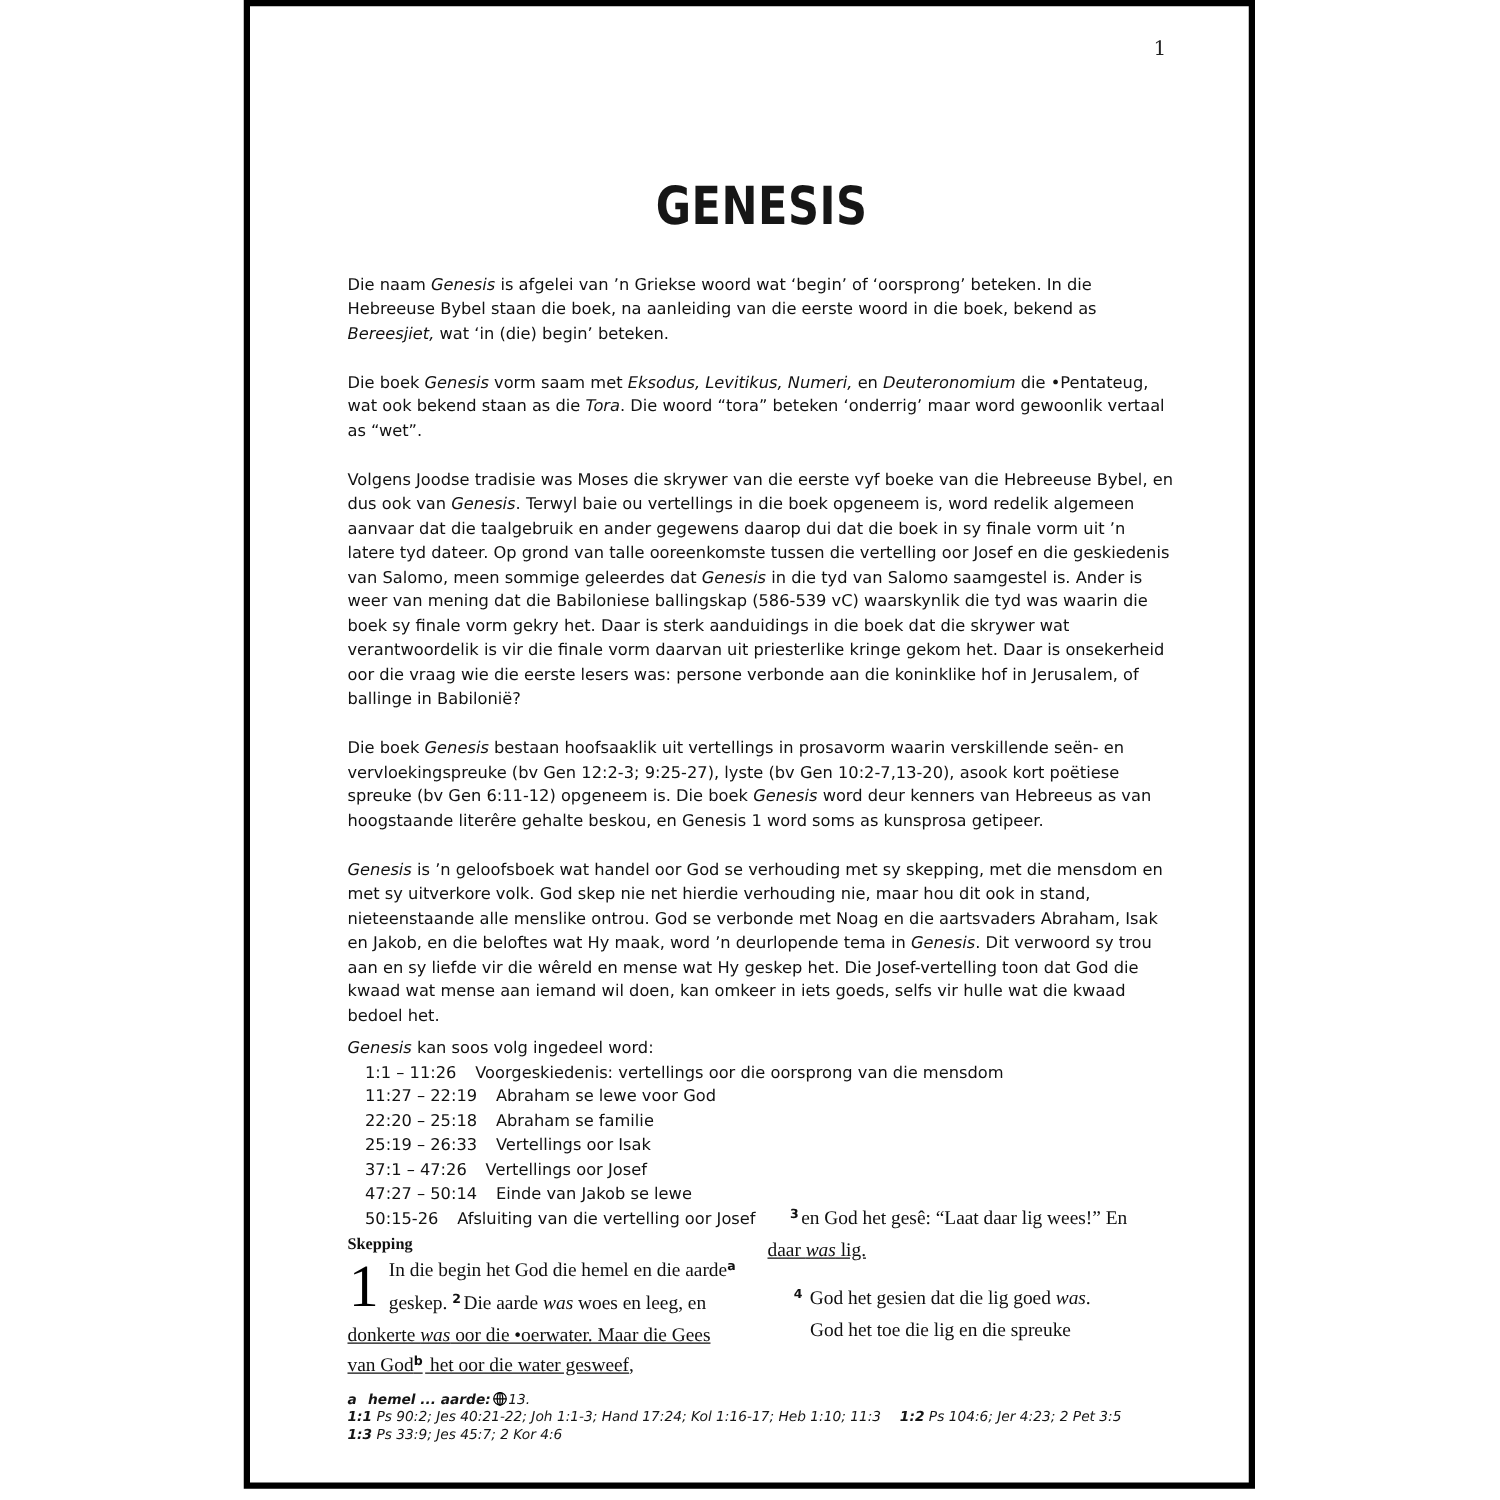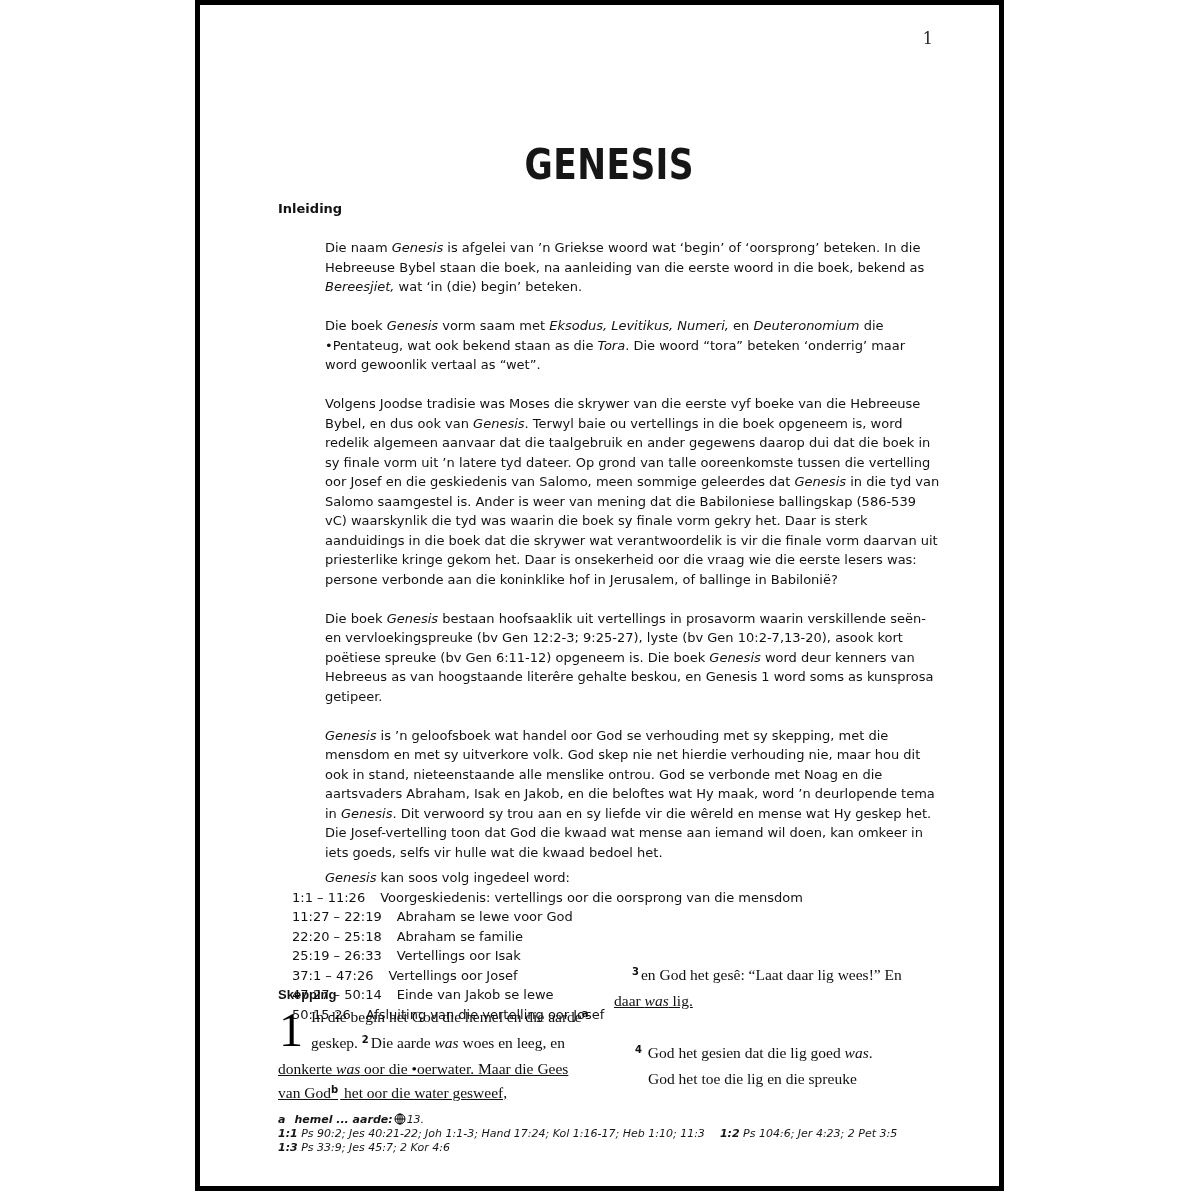--- a/index.html
+++ b/index.html
@@ -3,56 +3,55 @@
 <meta charset="utf-8">
 <style>
   html,body{margin:0;padding:0;background:#ffffff;}
   body{width:1200px;height:1200px;position:relative;font-family:"DejaVu Sans",sans-serif;color:#121212;}
   .sheet{position:absolute;left:195px;top:0;width:809px;height:1191px;border:5px solid #000;box-sizing:border-box;background:#fff;}
   .page-number{position:absolute;top:24px;right:66px;font-family:"DejaVu Serif",serif;font-size:16px;color:#222;}
   .book-title{position:absolute;top:141px;left:78px;width:662px;margin:0;text-align:center;font-size:42px;line-height:38px;font-weight:bold;color:#161616;}
   .book-title .title-inner{display:inline-block;transform:scaleX(0.82);transform-origin:center;letter-spacing:0.5px;}
   .intro{position:absolute;top:194px;left:78px;width:662px;font-size:13px;line-height:19.5px;}
   .intro-heading{font-weight:bold;}
-  .para{margin-top:19.5px;margin-left:47px;}
+  .para{margin-top:19.5px;}
   .seg-i{font-style:italic;}
   .seg-b{font-weight:bold;}
   .outline-lead{margin-top:6px;}
   .outline-item{padding-left:14px;}
   .outline-range{margin-right:15px;white-space:nowrap;}
   .scripture{position:absolute;top:958px;left:78px;width:662px;display:grid;grid-template-columns:324px 326px;column-gap:12px;font-family:"Liberation Serif",serif;font-size:15.5px;line-height:24px;color:#101010;}
-  .section-heading{margin-top:22px;font-family:Liberation Sans, sans-serif;font-size:13px;line-height:19.5px;font-weight:bold;color:#121212;}
+  .section-heading{margin-top:22px;font-family:Liberation Serif, serif;font-size:13px;line-height:19.5px;font-weight:bold;color:#121212;}
   .chapter{position:relative;}
   .chapter-num{position:absolute;left:1px;top:2px;font-family:"Liberation Serif",serif;font-size:48px;line-height:46px;color:#000;}
   .vline{white-space:nowrap;}
   .ind-hang{padding-left:33px;}
   .ind-none{padding-left:0;text-decoration:underline;}
   .ind-v{padding-left:18px;}
   .ind-p1{padding-left:21px;}
   .ind-p2{padding-left:34px;}
   .ind-p3{padding-left:50px;}
-  .verse+.verse{margin-top:28px;}
+  .verse+.verse{margin-top:14px;}
   .seg-sup{font-family:"DejaVu Sans",sans-serif;font-weight:bold;font-size:10px;position:relative;top:-5px;margin-right:2px;}
   .footnotes{position:absolute;top:1108px;left:78px;width:668px;font-size:11px;line-height:14px;color:#161616;font-style:italic;}
   .fline{white-space:nowrap;}
   .gap-sp{display:inline-block;width:9px;}
   .gap-wide{display:inline-block;width:15px;}
   .globe{display:inline-block;width:12px;height:12px;vertical-align:-2px;margin:0 1px 0 1px;}
   .globe svg{display:block;}
 </style>
 </head>
 <body>
 
 <div class="sheet">
   <div class="page-number">1</div>
 
   <h1 class="book-title"><span class="title-inner">GENESIS</span></h1>
 
   <div class="intro">
-    <div class="intro-heading">Inleiding</div>
     <div id="intro-paragraphs">
         <div class="para"><span class="seg">Die naam </span><span class="seg-i">Genesis</span><span class="seg"> is afgelei van ’n Griekse woord wat ‘begin’ of ‘oorsprong’ beteken. In die Hebreeuse Bybel staan die boek, na aanleiding van die eerste woord in die boek, bekend as </span><span class="seg-i">Bereesjiet,</span><span class="seg"> wat ‘in (die) begin’ beteken.</span></div>
         <div class="para"><span class="seg">Die boek </span><span class="seg-i">Genesis</span><span class="seg"> vorm saam met </span><span class="seg-i">Eksodus, Levitikus, Numeri,</span><span class="seg"> en </span><span class="seg-i">Deuteronomium</span><span class="seg"> die •Pentateug, wat ook bekend staan as die </span><span class="seg-i">Tora</span><span class="seg">. Die woord “tora” beteken ‘onderrig’ maar word gewoonlik vertaal as “wet”.</span></div>
         <div class="para"><span class="seg">Volgens Joodse tradisie was Moses die skrywer van die eerste vyf boeke van die Hebreeuse Bybel, en dus ook van </span><span class="seg-i">Genesis</span><span class="seg">. Terwyl baie ou vertellings in die boek opgeneem is, word redelik algemeen aanvaar dat die taalgebruik en ander gegewens daarop dui dat die boek in sy finale vorm uit ’n latere tyd dateer. Op grond van talle ooreenkomste tussen die vertelling oor Josef en die geskiedenis van Salomo, meen sommige geleerdes dat </span><span class="seg-i">Genesis</span><span class="seg"> in die tyd van Salomo saamgestel is. Ander is weer van mening dat die Babiloniese ballingskap (586-539 vC) waarskynlik die tyd was waarin die boek sy finale vorm gekry het. Daar is sterk aanduidings in die boek dat die skrywer wat verantwoordelik is vir die finale vorm daarvan uit priesterlike kringe gekom het. Daar is onsekerheid oor die vraag wie die eerste lesers was: persone verbonde aan die koninklike hof in Jerusalem, of ballinge in Babilonië?</span></div>
         <div class="para"><span class="seg">Die boek </span><span class="seg-i">Genesis</span><span class="seg"> bestaan hoofsaaklik uit vertellings in prosavorm waarin verskillende seën- en vervloekingspreuke (bv Gen 12:2-3; 9:25-27), lyste (bv Gen 10:2-7,13-20), asook kort poëtiese spreuke (bv Gen 6:11-12) opgeneem is. Die boek </span><span class="seg-i">Genesis</span><span class="seg"> word deur kenners van Hebreeus as van hoogstaande literêre gehalte beskou, en Genesis 1 word soms as kunsprosa getipeer.</span></div>
         <div class="para"><span class="seg-i">Genesis</span><span class="seg"> is ’n geloofsboek wat handel oor God se verhouding met sy skepping, met die mensdom en met sy uitverkore volk. God skep nie net hierdie verhouding nie, maar hou dit ook in stand, nieteenstaande alle menslike ontrou. God se verbonde met Noag en die aartsvaders Abraham, Isak en Jakob, en die beloftes wat Hy maak, word ’n deurlopende tema in </span><span class="seg-i">Genesis</span><span class="seg">. Dit verwoord sy trou aan en sy liefde vir die wêreld en mense wat Hy geskep het. Die Josef-vertelling toon dat God die kwaad wat mense aan iemand wil doen, kan omkeer in iets goeds, selfs vir hulle wat die kwaad bedoel het.</span></div>
       </div>
     <div class="para outline-lead"><span class="seg-i">Genesis</span><span class="seg"> kan soos volg ingedeel word:</span></div>
     <div id="outline-items">
         <div class="outline-item"><span class="outline-range">1:1 – 11:26</span><span class="outline-desc">Voorgeskiedenis: vertellings oor die oorsprong van die mensdom</span></div>

